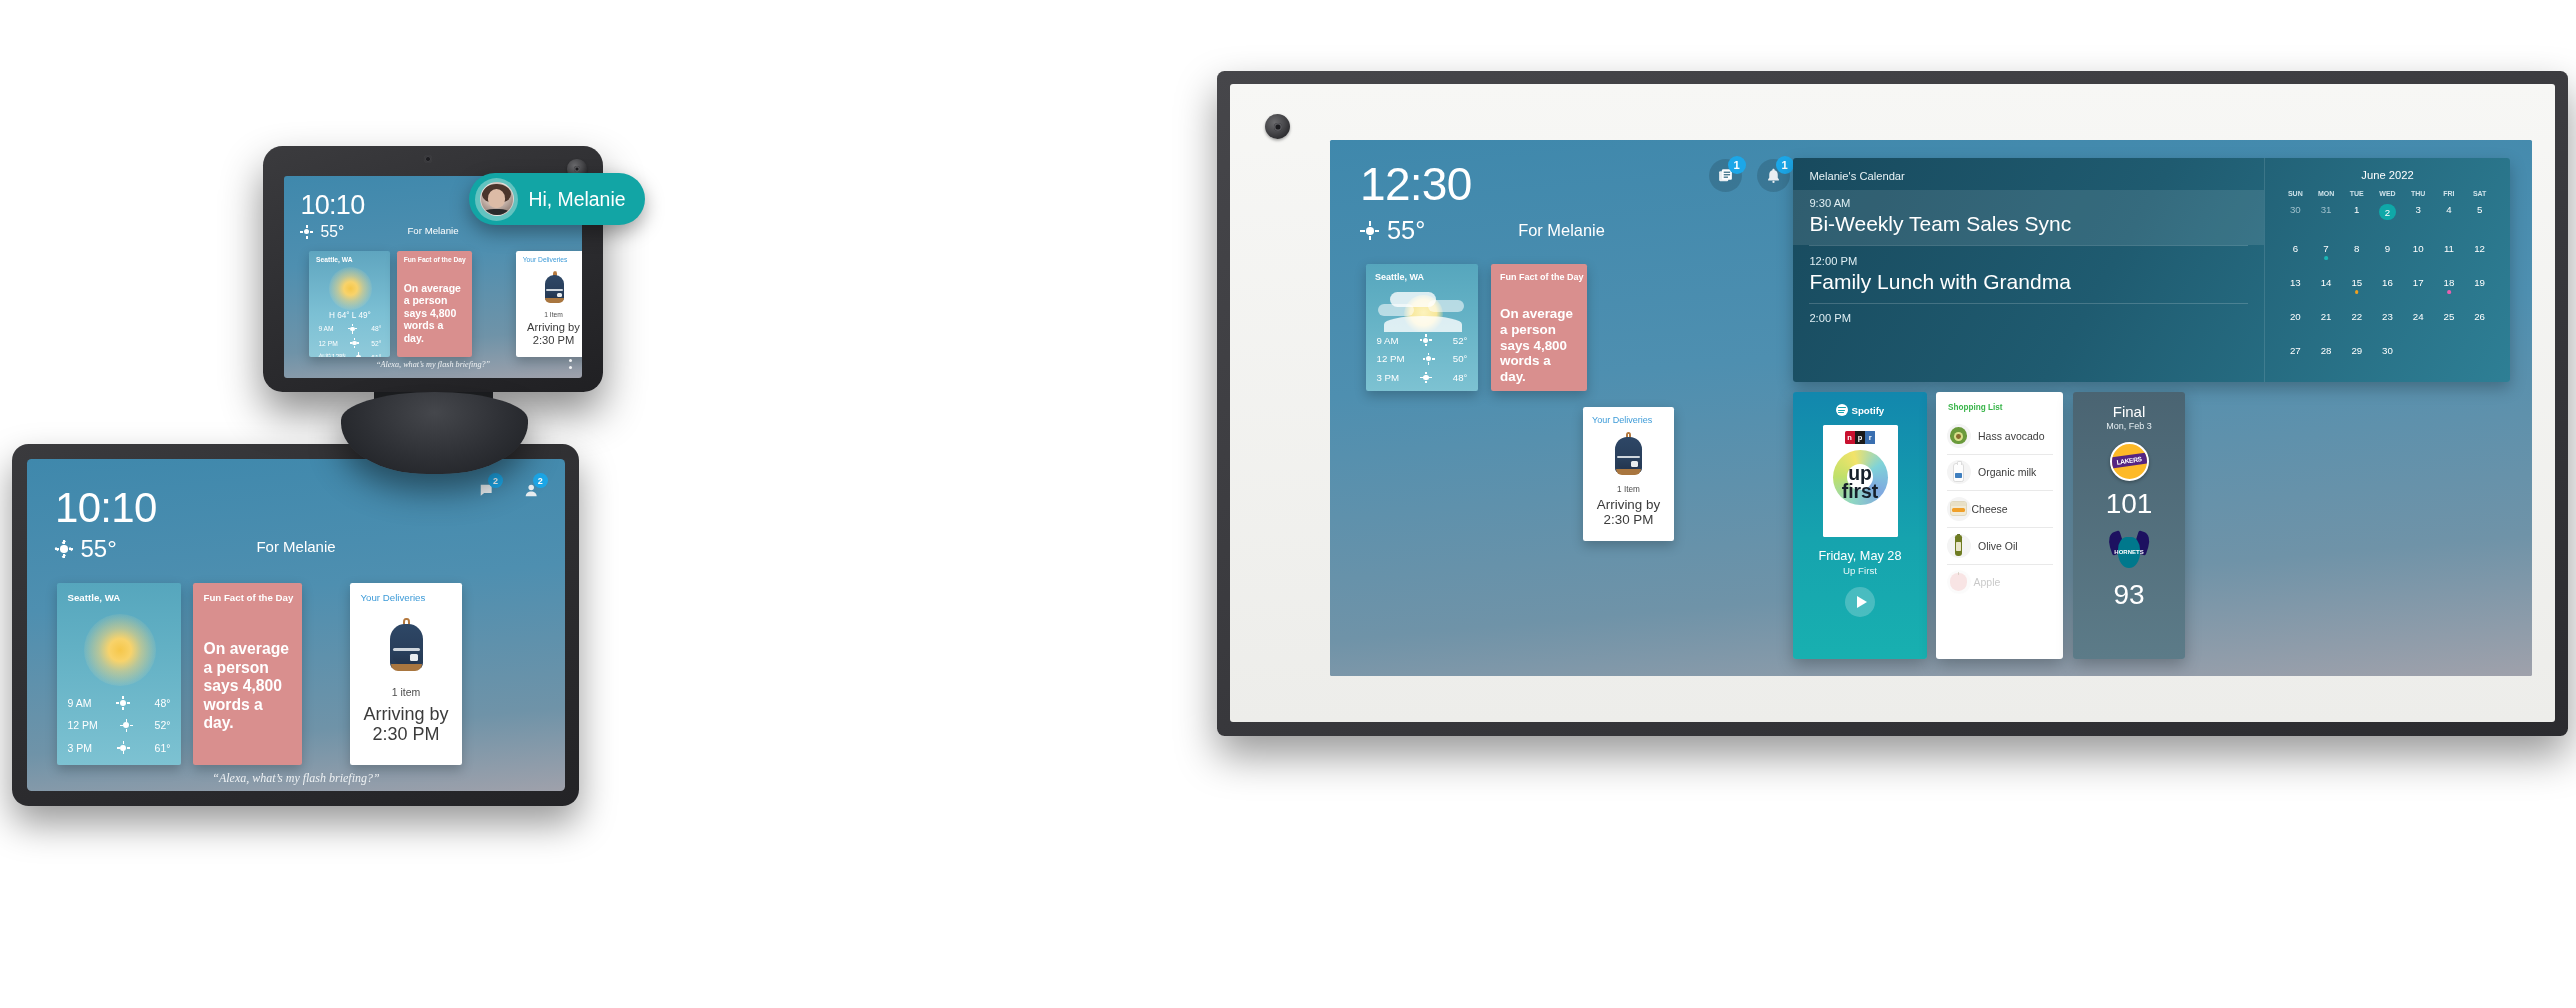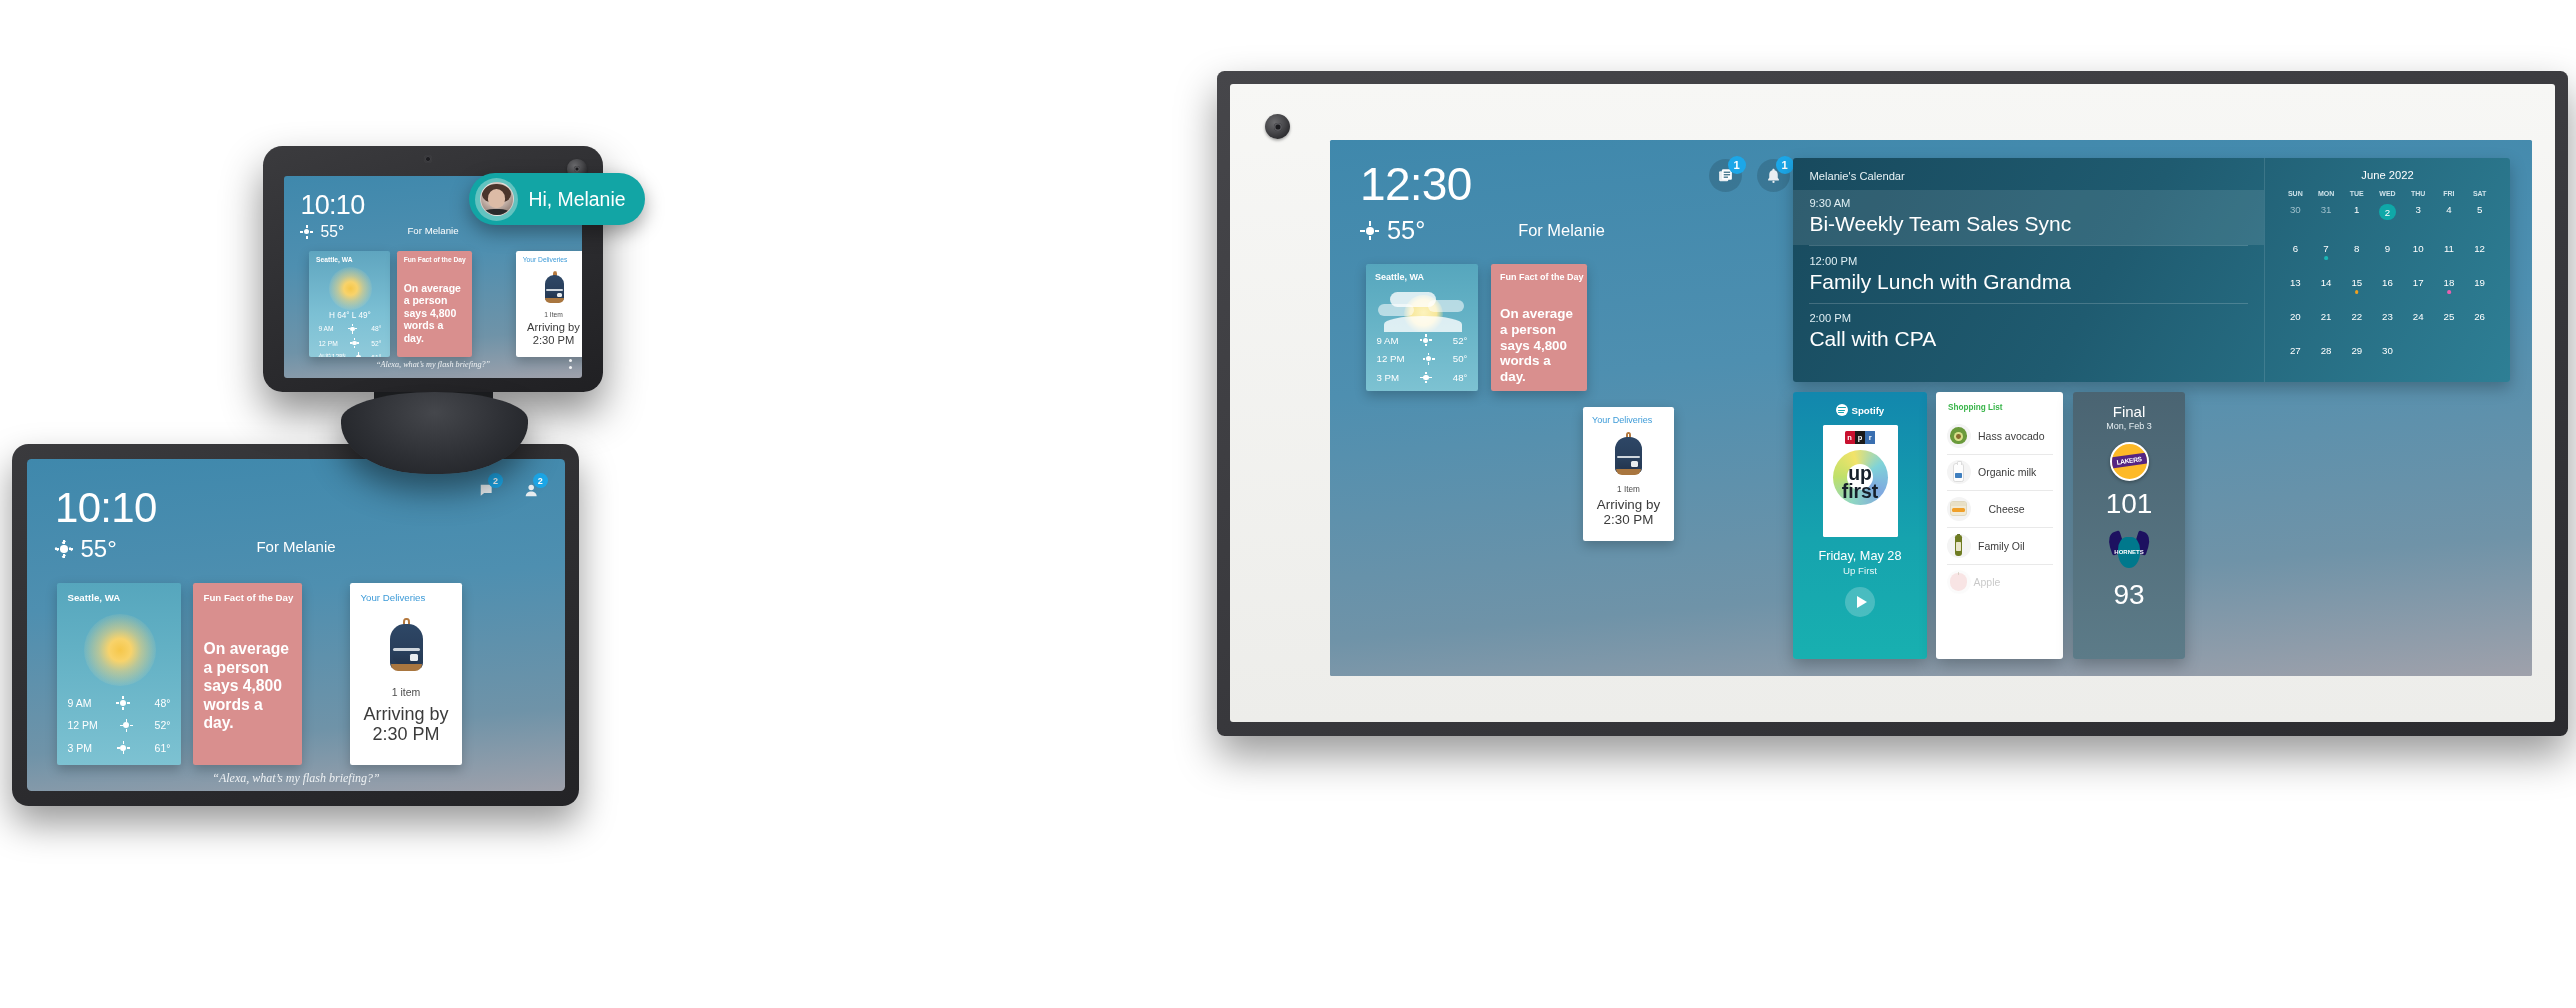--- a/index.html
+++ b/index.html
@@ -586,21 +586,20 @@
           <div class="cal-sep" style="margin:0 16.4px;"></div>
 
           <div class="cal-evt" style="padding:9px 16.4px 9px;">
             <div class="t" style="font-size:11.2px; margin-bottom:3px;">12:00 PM</div>
             <div class="n" style="font-size:21px;">Family Lunch with Grandma</div>
           </div>
           <div class="cal-sep" style="margin:0 16.4px;"></div>
 
           <div class="cal-evt" style="padding:9px 16.4px 9px;">
             <div class="t" style="font-size:11.2px; margin-bottom:3px;">2:00 PM</div>
-            <div class="n" style="font-size:21px;">Call with CPA</div>
           </div>
         </div>
 
         <div class="cal-right" style="width:246px; padding:10.5px 15px;">
           <div class="mini-month" style="font-size:11.2px; margin-bottom:9px;">June 2022</div>
           <div class="mini-grid" style="font-size:7px; margin-bottom:7.5px;">
             <span class="dow">SUN</span>
             <span class="dow">MON</span>
             <span class="dow">TUE</span>
             <span class="dow">WED</span>
@@ -690,33 +689,33 @@
         <div class="shop-sep" style="margin:0 10.5px;"></div>
 
         <div class="shop-row" style="padding:6px 10.5px; gap:7.5px;">
           <span class="shop-ico" style="width:24px;height:24px;">
             <span class="art-milk"></span>
           </span>
           <span class="shop-name" style="font-size:10.5px;">Organic milk</span>
         </div>
         <div class="shop-sep" style="margin:0 10.5px;"></div>
 
-        <div class="shop-row" style="padding:6px 10.5px; gap:18px;">
+        <div class="shop-row" style="padding:6px 10.5px; gap:1px;">
           <span class="shop-ico" style="width:24px;height:24px;">
             <span class="art-cheese"></span>
           </span>
           <span class="shop-name" style="font-size:10.5px;">Cheese</span>
         </div>
         <div class="shop-sep" style="margin:0 10.5px;"></div>
 
         <div class="shop-row" style="padding:6px 10.5px; gap:7.5px;">
           <span class="shop-ico" style="width:24px;height:24px;">
             <span class="art-oil"></span>
           </span>
-          <span class="shop-name" style="font-size:10.5px;">Family Oil</span>
+          <span class="shop-name" style="font-size:10.5px;">Olive Oil</span>
         </div>
         <div class="shop-sep" style="margin:0 10.5px;"></div>
 
         <div class="shop-row" style="padding:6px 10.5px; gap:3px; opacity:.28;">
           <span class="shop-ico" style="width:24px;height:24px;">
             <span class="art-apple"></span>
           </span>
           <span class="shop-name" style="font-size:10.5px;">Apple</span>
         </div>
       </div>

